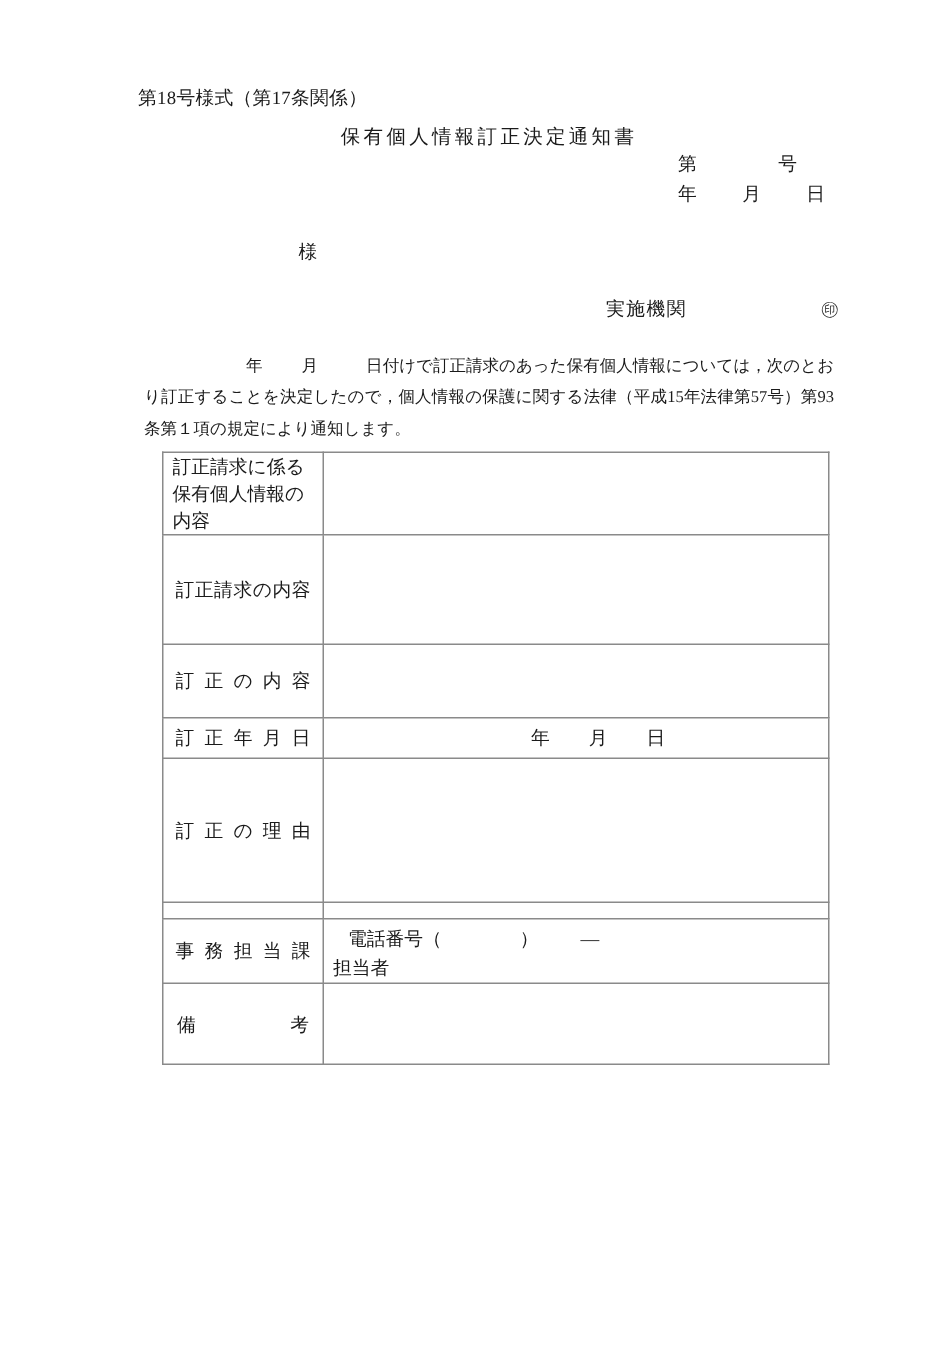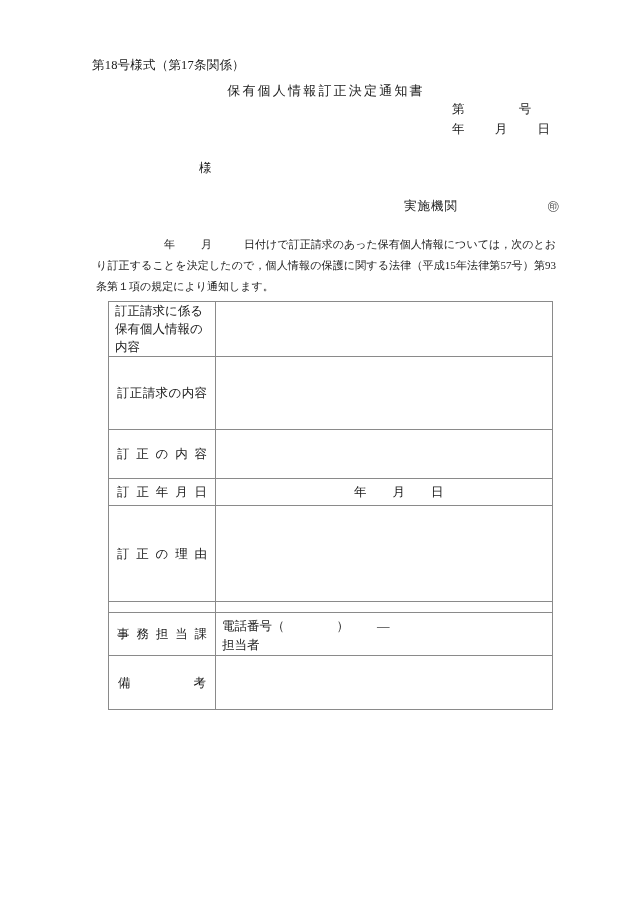--- a/index.html
+++ b/index.html
@@ -133,21 +133,21 @@
     padding-top: 0;
   }
   .date-inline { padding-left: 132px; white-space: nowrap; }
   .date-inline .sp { display: inline-block; width: 26px; }
 
   td.value.contact-cell {
     vertical-align: top;
     padding-top: 4px;
     line-height: 19px;
   }
-  .phone-line { white-space: nowrap; }
+  .phone-line { white-space: nowrap; margin-left: 10px; }
   .phone-line .paren-gap { display: inline-block; width: 52px; }
   .phone-line .dash-gap { display: inline-block; width: 28px; }
 
   .spacer-cell { padding: 0; }
 </style>
 </head>
 <body>
 
 <div class="page">
 

